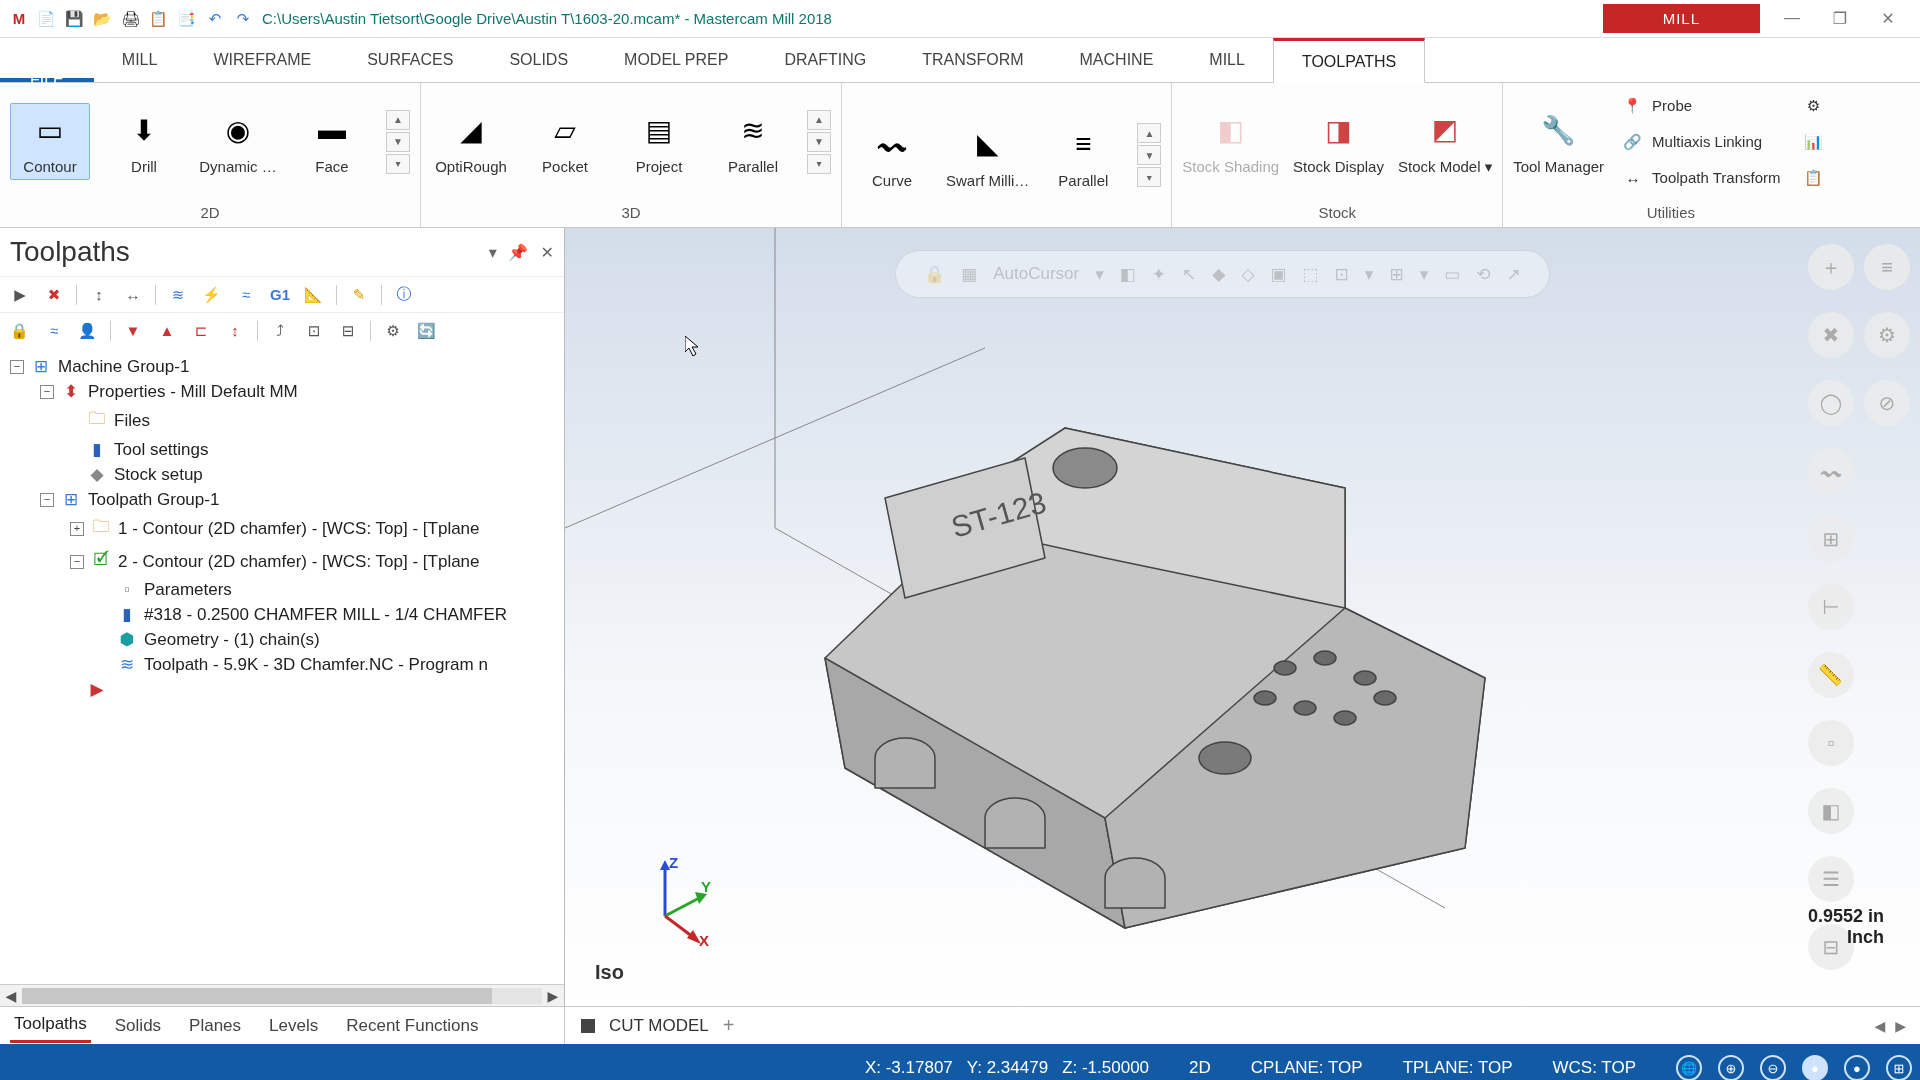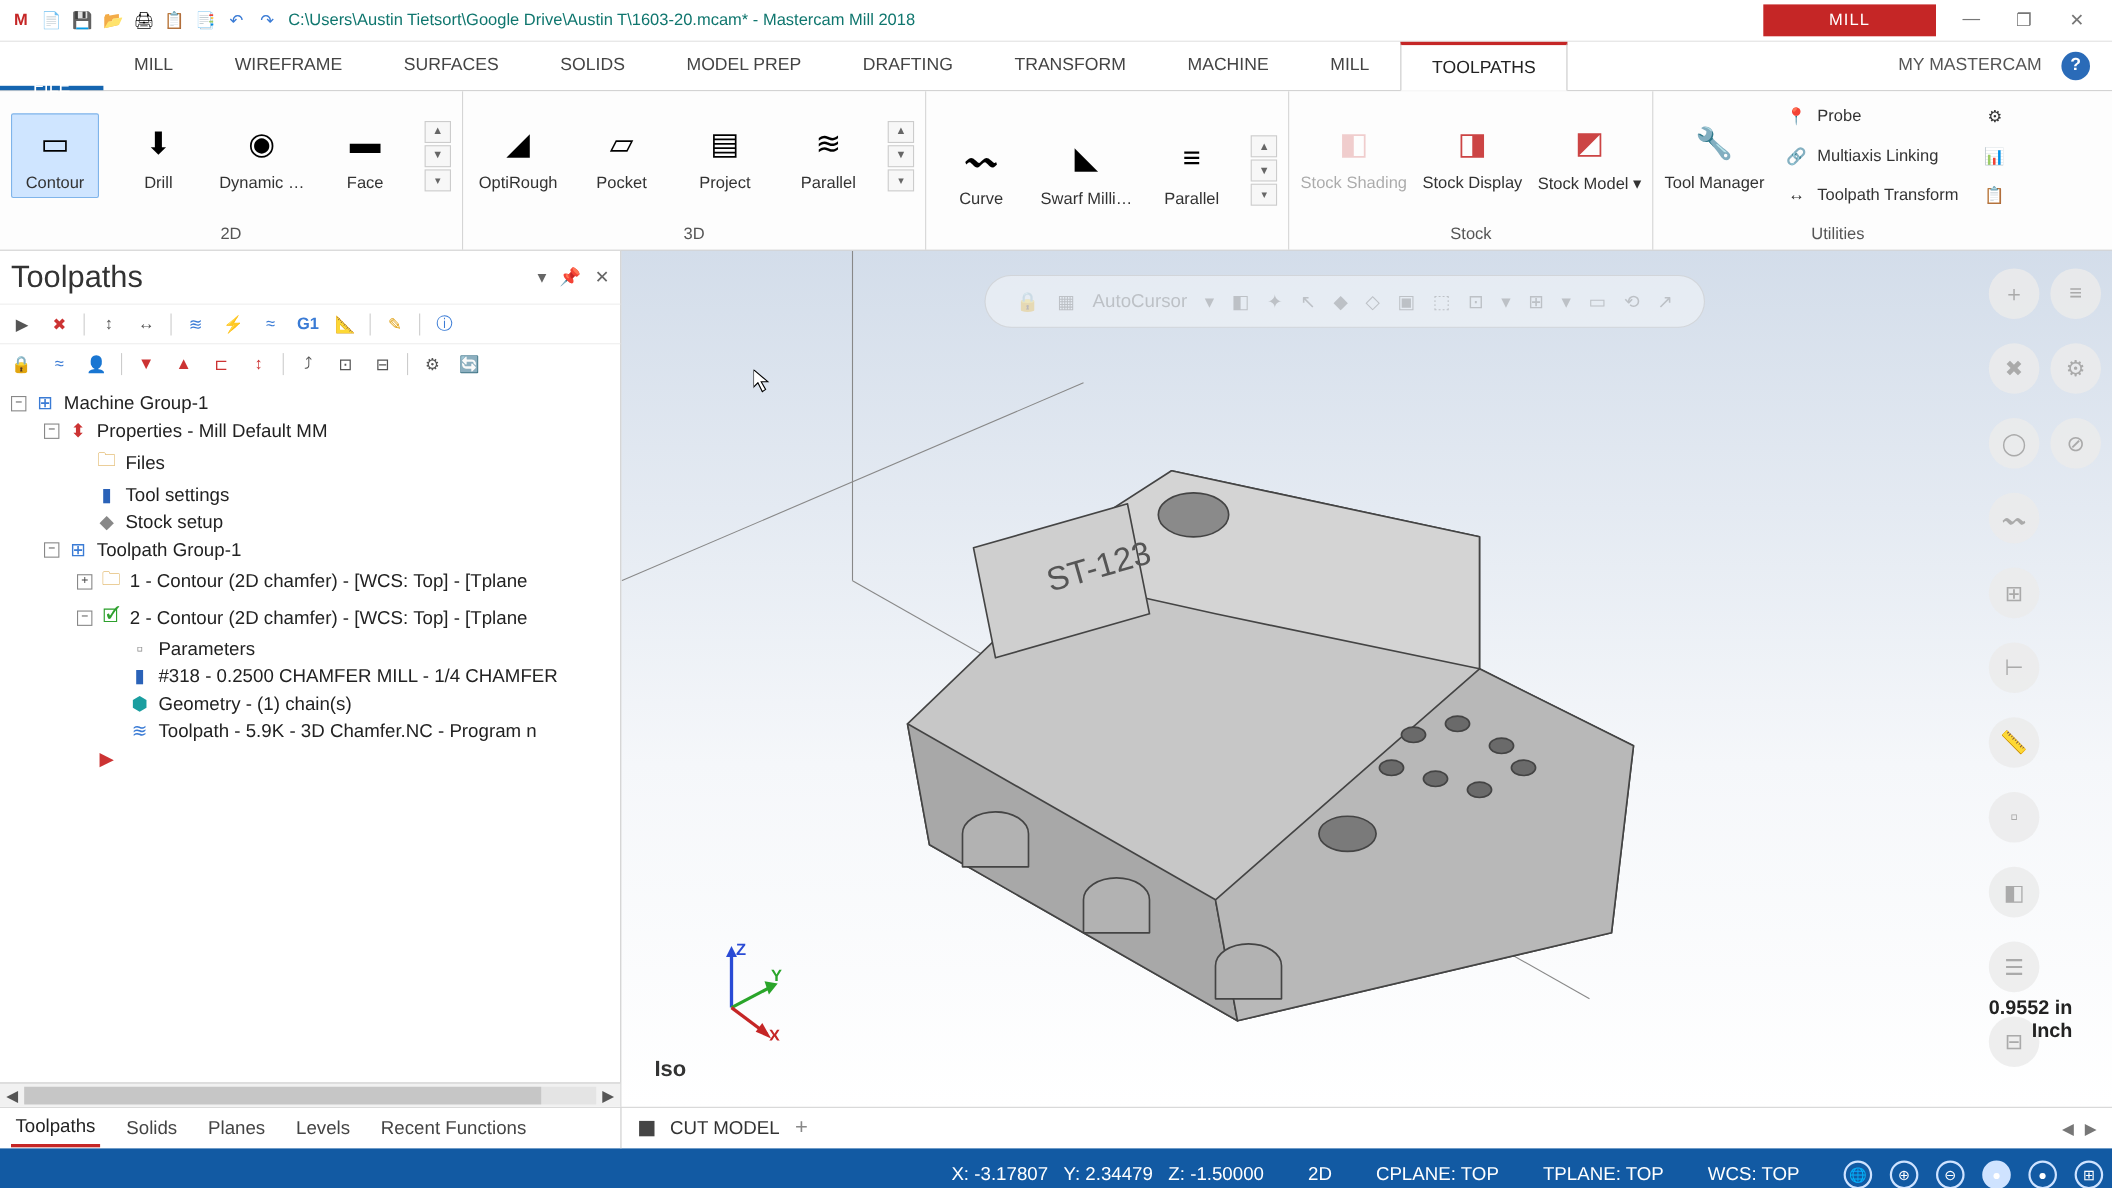--- a/index.html
+++ b/index.html
@@ -116,24 +116,20 @@
   <div class="tab">WIREFRAME</div>
   <div class="tab">SURFACES</div>
   <div class="tab">SOLIDS</div>
   <div class="tab">MODEL PREP</div>
   <div class="tab">DRAFTING</div>
   <div class="tab">TRANSFORM</div>
   <div class="tab">MACHINE</div>
   <div class="tab">MILL</div>
   <div class="tab active">TOOLPATHS</div>
   <div class="spacer"></div>
-  <div class="right">
-    <span>MY MASTERCAM</span>
-    <span class="help-circle">?</span>
-  </div>
 </div>
 
 <div class="ribbon">
   <div class="ribgrp">
     <div class="items">
       <div class="rbtn active">
           <div class="ico">▭</div>
           <div class="txt">Contour</div>
         </div>
       <div class="rbtn">

